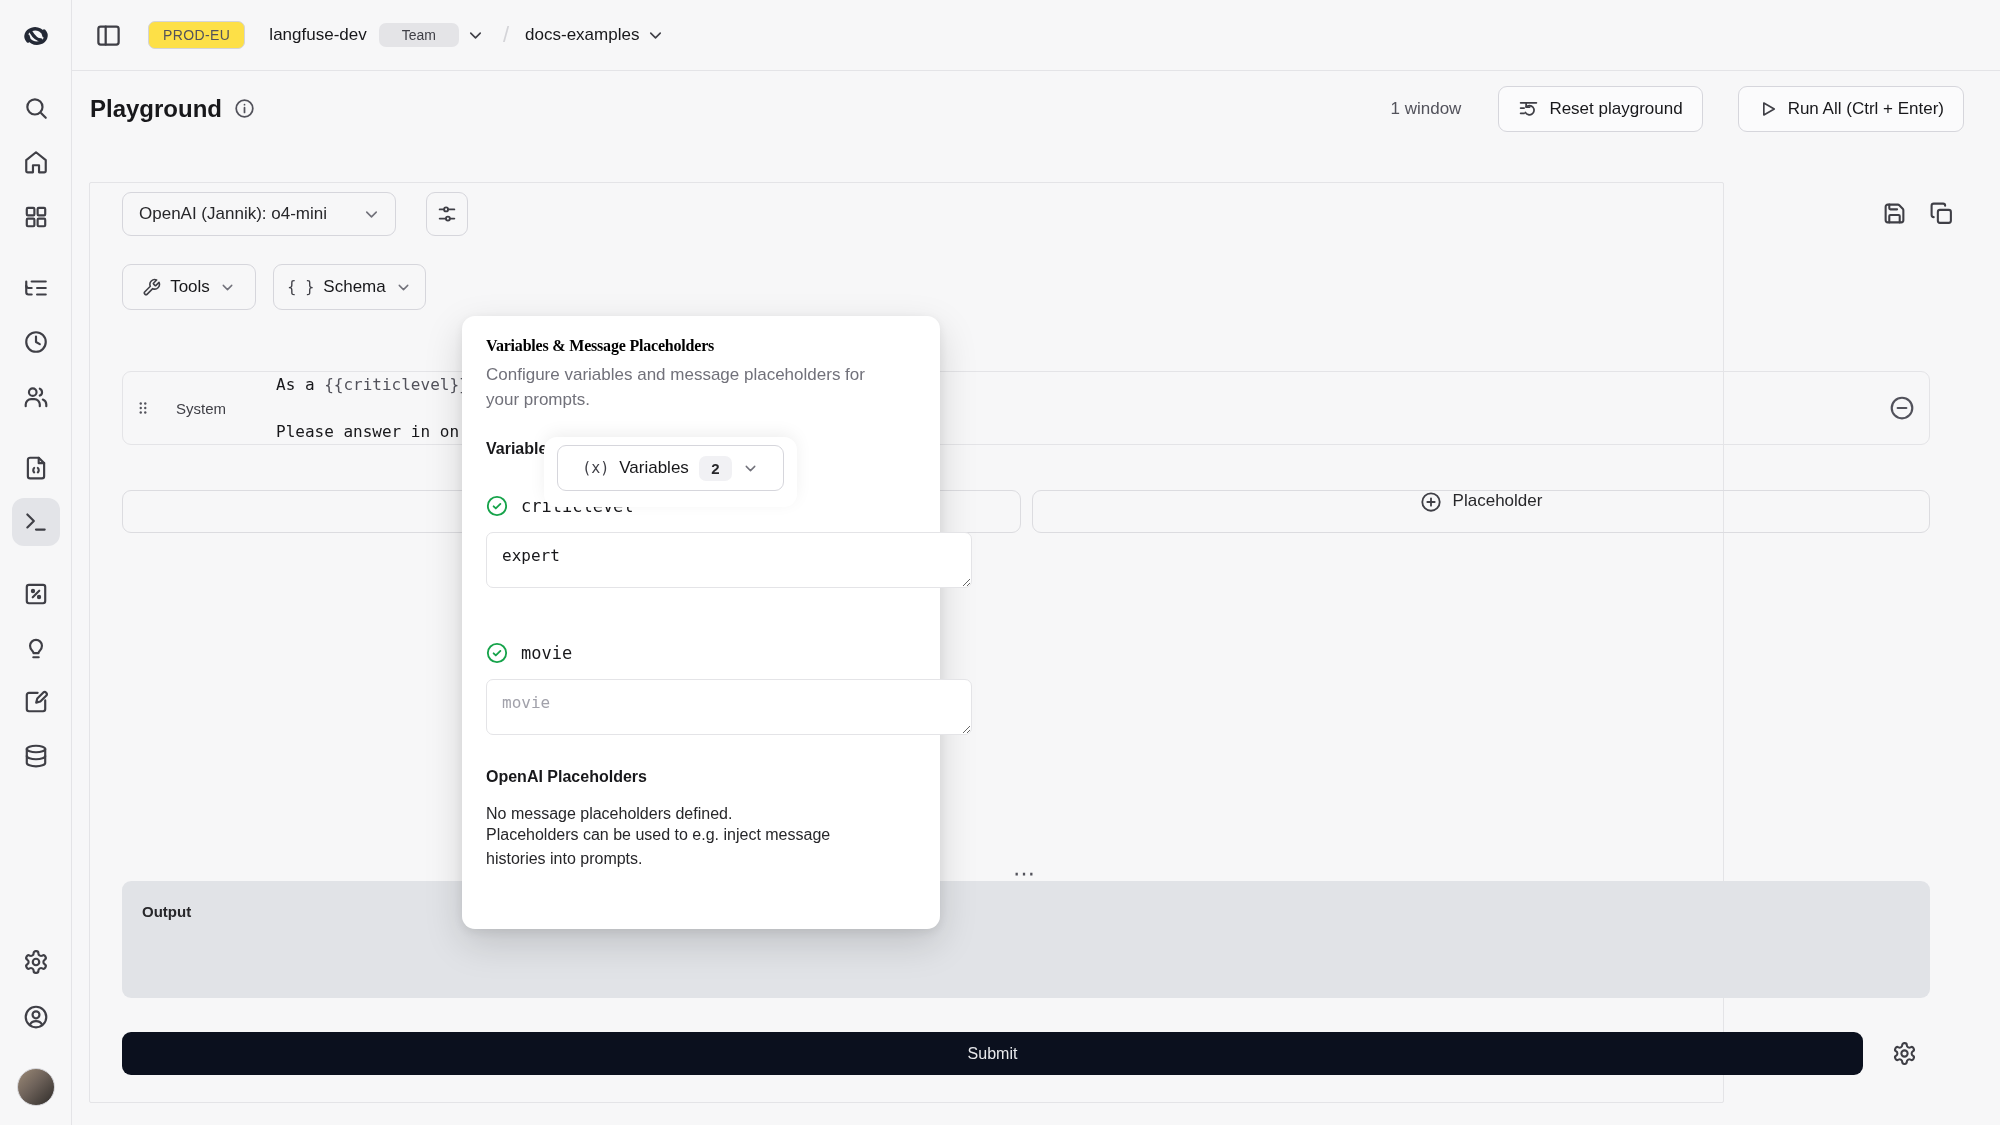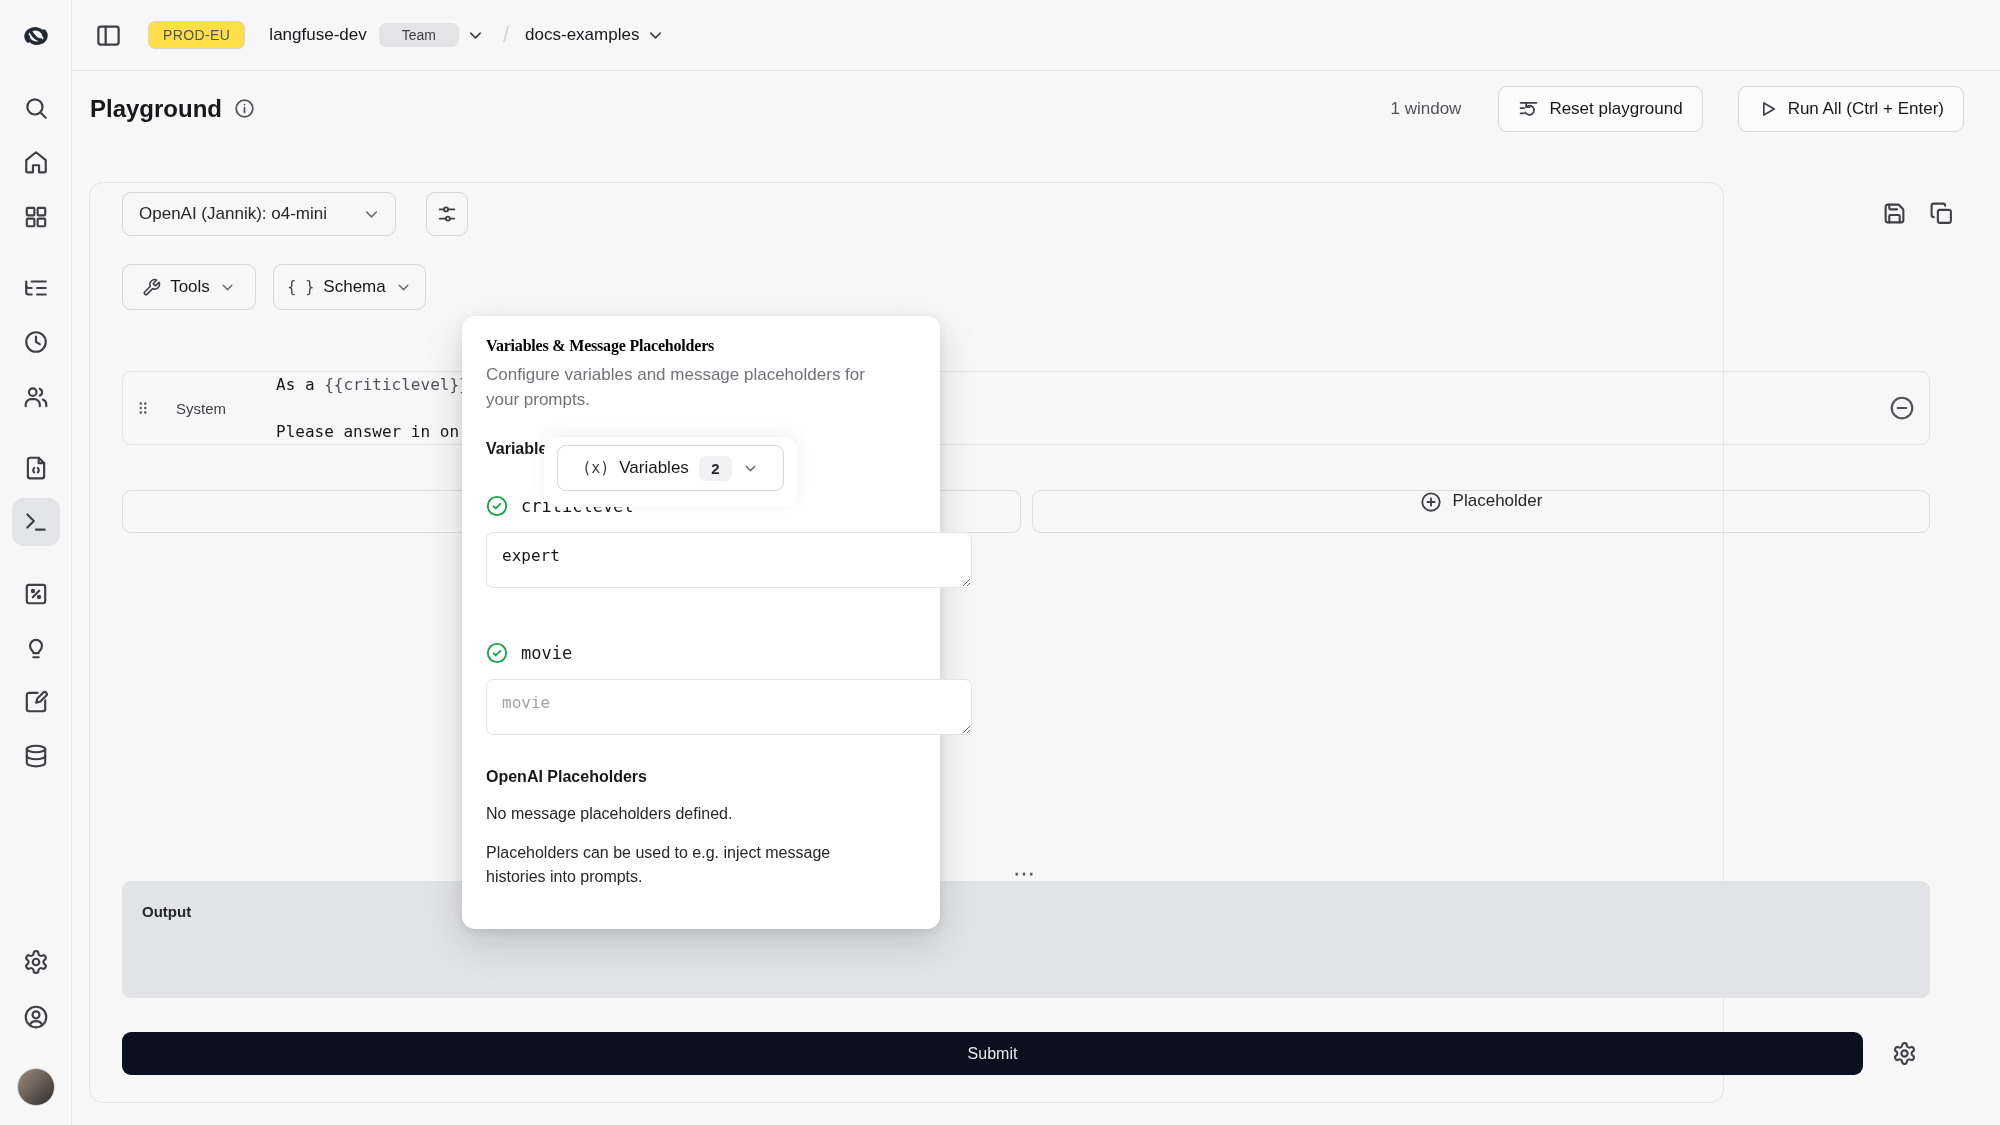--- a/index.html
+++ b/index.html
@@ -31,21 +31,21 @@
 
   
   .page-header { position:absolute; left:72px; right:0; top:71px; height:75px; display:flex; align-items:center; padding:0 36px 0 18px; }
   .page-title { font-size:24px; font-weight:700; color:#18181b; }
   .info-ic { margin-left:12px; }
   .ph-right { margin-left:auto; display:flex; align-items:center; gap:35px; }
   .windows-txt { font-size:17px; color:#52525b; margin-right:2px; }
   .btn { display:flex; align-items:center; gap:10px; height:46px; padding:0 19px; border:1px solid #d6d6dc; border-radius:9px; background:#fbfbfc; font-size:17px; font-weight:500; color:#18181b; cursor:pointer; font-family:inherit; }
 
   
-  .card { position:absolute; left:89px; top:182px; width:1635px; height:921px; border:1px solid #e4e4e7; border-radius:14px; }
+  .card { position:absolute; left:89px; top:182px; width:1635px; height:921px; border:1px solid #e4e4e7; border-radius:2px; }
   .card > * { position:absolute; }
   .model-btn { left:32px; top:9px; width:274px; height:44px; justify-content:space-between; padding:0 14px 0 16px; background:transparent; }
   .model-btn span { font-size:17px; font-weight:400; color:#27272a; }
   .sq-btn { left:336px; top:9px; width:42px; height:44px; display:flex; align-items:center; justify-content:center; border:1px solid #d6d6dc; border-radius:9px; cursor:pointer; }
   .plain-ic { width:26px; height:26px; display:flex; align-items:center; justify-content:center; cursor:pointer; }
   .tools-btn { left:32px; top:81px; width:134px; background:transparent; justify-content:center; gap:9px; padding:0; }
   .schema-btn { left:183px; top:81px; width:153px; background:transparent; justify-content:center; gap:9px; padding:0; }
   .glyph { font-family:"DejaVu Sans Mono", monospace; font-size:15px; color:#3f3f46; }
 
   .system-row { left:32px; top:188px; width:1808px; height:74px; border:1px solid #e4e4e7; border-radius:9px; display:flex; align-items:center; }
@@ -80,21 +80,21 @@
   .pop-desc { margin-top:7px; font-size:17px; line-height:25px; color:#71717a; max-width:400px; }
   .pop-h { margin-top:28px; font-size:16px; font-weight:700; color:#18181b; }
   .var-row { margin-top:37px; display:flex; align-items:center; gap:13px; }
   .var-row.second { margin-top:50px; }
   .var-name { font-family:"DejaVu Sans Mono", monospace; font-size:17px; color:#18181b; }
   .var-input { margin-top:15px; width:486px; height:56px; border:1px solid #e4e4e7; border-radius:7px; padding:13px 15px;
     font-family:"DejaVu Sans Mono", monospace; font-size:16px; color:#18181b; resize:vertical; background:#fff; outline:none; }
   .var-input::placeholder { color:#a1a1aa; }
   .pop-h2 { margin-top:29px; font-size:16px; font-weight:700; color:#18181b; }
   .pop-empty { margin-top:19px; font-size:16px; color:#27272a; }
-  .pop-hint { margin-top:18px; font-size:16px; line-height:24px; color:#27272a; max-width:392px; }
+  .pop-hint { font-size:16px; line-height:24px; color:#27272a; max-width:392px; }
 </style>
 </head>
 <body>
 
 <aside class="sidebar">
   <div class="logo-box">
     <svg width="32" height="32" viewBox="0 0 32 32">
       <g fill="none" stroke="#242936" stroke-width="3.4" stroke-linecap="round">
         <path d="M8 21a9 7.5 0 1 1 16-5"></path>
         <path d="M24 11a9 7.5 0 1 1-16 5"></path>

